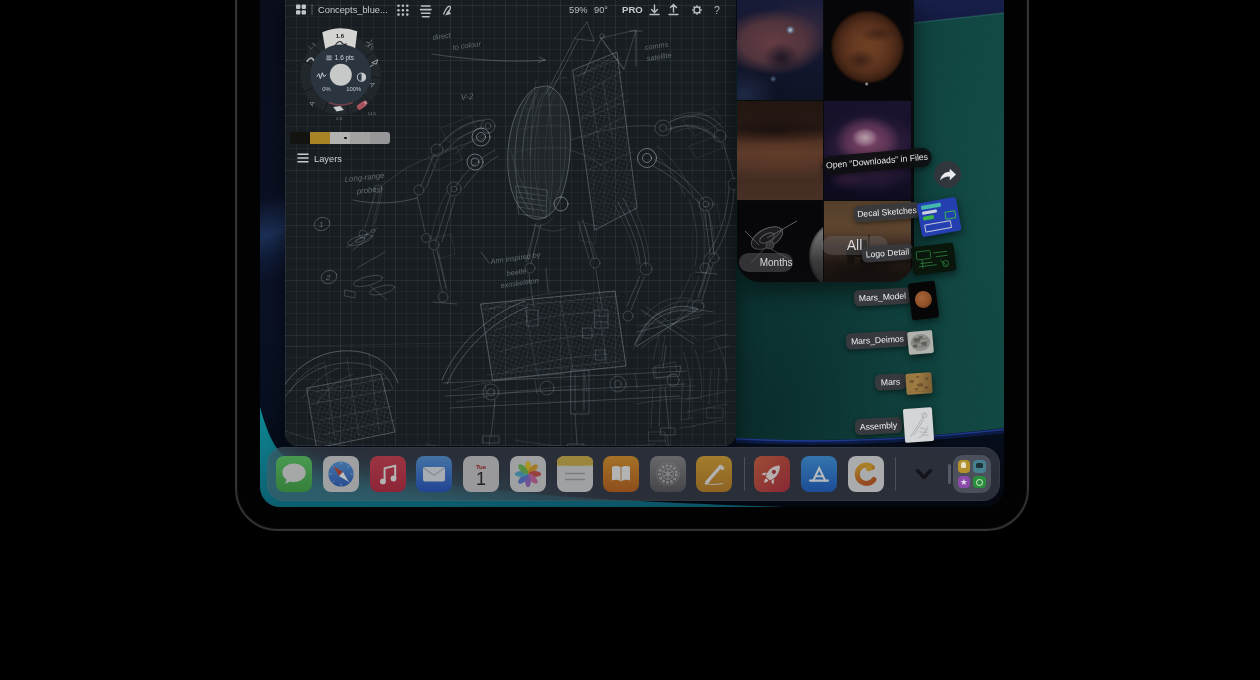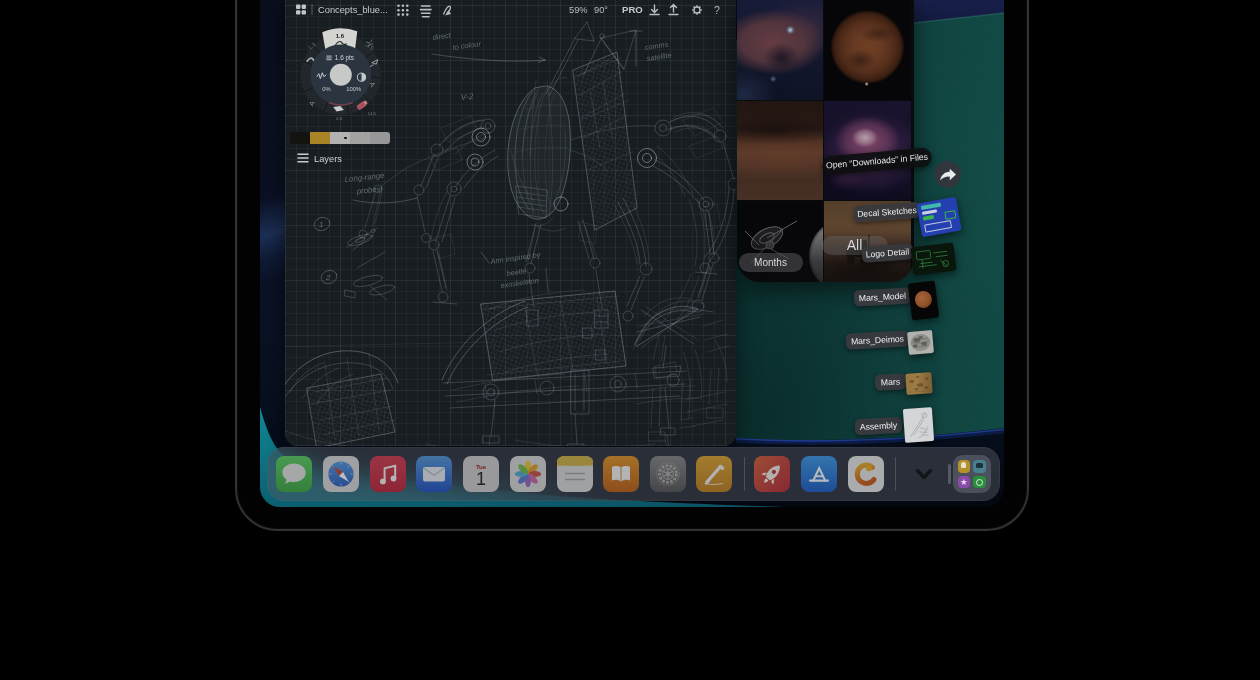--- a/index.html
+++ b/index.html
@@ -448,21 +448,21 @@
           <circle cx="27" cy="59" r="4"></circle>
             <circle cx="40" cy="60" r="4"></circle>
             <circle cx="53" cy="59" r="4"></circle>
           <rect x="44" y="34" width="1.6" height="12"></rect>
         </g>
       </svg>
     </div>
     <div class="ph" style="left:0;top:0;width:177.5px;height:282px;background:rgba(8,9,12,0.24);"></div>
 
     <div class="ph" style="left:0;bottom:0;width:177.5px;height:50px;background:linear-gradient(180deg,rgba(10,10,12,0) 0%,rgba(10,10,12,0.55) 60%,rgba(10,10,12,0.7) 100%);"></div>
-    <div class="ph" style="left:2px;top:252.5px;width:64px;height:19px;border-radius:10px;background:rgba(120,122,128,0.38);color:#d8d8dc;font-size:10px;line-height:19px;text-align:center;">Months</div>
+    <div class="ph" style="left:2px;top:252.5px;width:54px;height:19px;border-radius:10px;background:rgba(120,122,128,0.38);color:#d8d8dc;font-size:10px;line-height:19px;text-align:right;">Months</div>
     <div class="ph" style="left:85px;top:236px;width:66px;height:19px;border-radius:10px;background:rgba(120,122,128,0.30);color:#d8d8dc;font-size:14px;line-height:19px;text-align:center;">All</div>
   </div>
 
   <div class="abs" style="left:562px;top:152px;width:110px;height:19px;border-radius:10px;background:rgba(14,15,17,0.94);color:#e6e6e8;font-size:8.7px;line-height:19px;text-align:center;transform:rotate(-5deg);box-shadow:0 2px 6px rgba(0,0,0,0.5);">Open “Downloads” in Files</div>
 
   <div class="abs" style="left:673.5px;top:160.5px;width:27px;height:27px;border-radius:50%;background:#31363d;">
     <svg width="27" height="27" viewBox="0 0 27 27">
         <path d="M15.8 7.8l6.2 5.7-6.2 5.8v-3.7c-4.3-.1-7.4 1.2-9.8 4 .9-5.1 4.1-8.5 9.8-9.2V7.8z" fill="#e8eaec"></path>
       </svg>
   </div>

